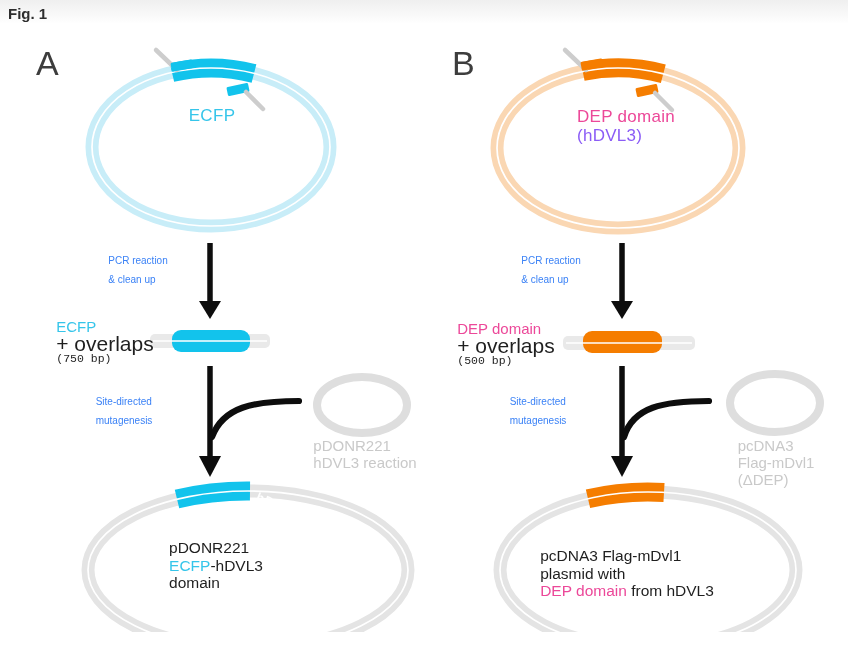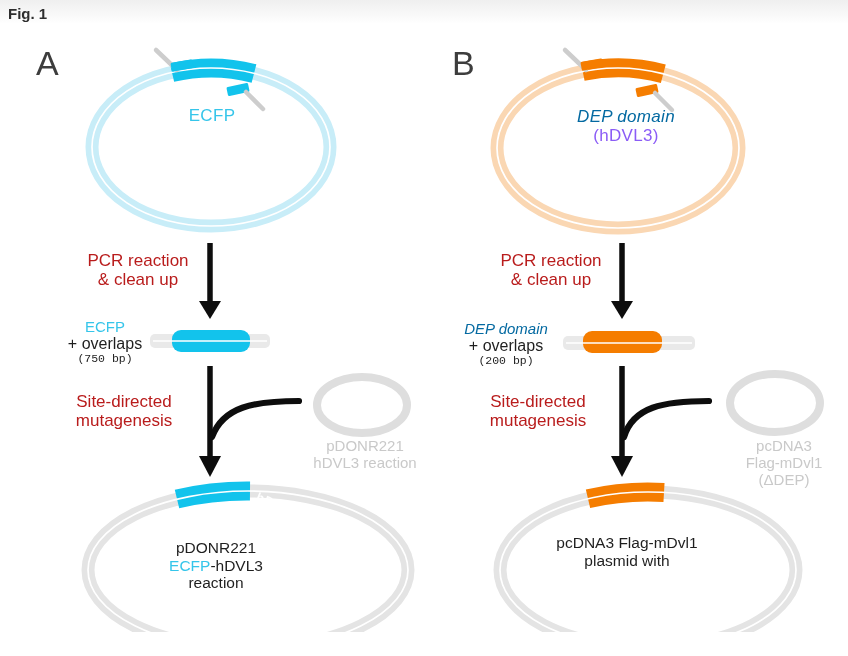--- a/index.html
+++ b/index.html
@@ -2,30 +2,30 @@
 <html><head>
 <meta charset="utf-8">
 <style>
   html,body{margin:0;padding:0;background:#fff;}
   #page{position:relative;width:848px;height:632px;background:#fff;overflow:hidden;
         font-family:"Liberation Sans","DejaVu Sans",sans-serif;color:#1a1a1a;padding-left:9px;}
   #top-shade{position:absolute;left:0;top:0;width:848px;height:24px;
         background:linear-gradient(#efefef,#ffffff);}
   svg{position:absolute;left:0;top:0;}
   .txt{position:absolute;white-space:nowrap;}
-  .center{transform:translateX(-50%);text-align:center;}
+  .center{transform:translateX(-50%);text-align:left;}
   #fig-label{left:8px;top:5px;font-size:15px;font-weight:bold;color:#2e2e2e;}
   .panel-letter{font-size:34px;color:#3d3d3d;}
   .gene-cyan{color:#35c5ea;}
-  .gene-orange{color:#0369a1;font-style:italic;}
+  .gene-orange{color:#ec4899;}
   .gray-sub{color:#8b5cf6;}
-  .step-label{font-size:17px;line-height:19px;color:#b91c1c;}
+  .step-label{font-size:10px;line-height:19px;color:#3b82f6;}
   .frag-label{line-height:15px;}
   .frag-gene{font-size:15px;line-height:16px;}
-  .frag-line2{font-size:16px;line-height:17px;color:#1f1f1f;}
+  .frag-line2{font-size:21px;line-height:17px;color:#1f1f1f;}
   .frag-size{font-size:11.5px;line-height:14px;color:#1f1f1f;font-family:Liberation Mono, monospace;}
   .donor-label{font-size:15px;line-height:17px;color:#c9c9c9;}
   .result-label{font-size:15.5px;line-height:17.5px;color:#1f1f1f;}
   .top-gene-label{font-size:17px;line-height:19px;letter-spacing:0.3px;}
   #ring-gene-label{font-size:12.5px;font-weight:bold;color:rgba(255,255,255,0.95);
         transform:rotate(22deg);letter-spacing:1px;}
 </style>
 </head>
 <body>
 
@@ -128,47 +128,48 @@
   </div>
 
   <div class="txt center frag-label" style="left:105px;top:319px;">
     <div class="frag-gene gene-cyan">ECFP</div>
     <div class="frag-line2">+ overlaps</div>
     <div class="frag-size">(750 bp)</div>
   </div>
   <div class="txt center frag-label" style="left:506px;top:321px;">
     <div class="frag-gene gene-orange">DEP domain</div>
     <div class="frag-line2">+ overlaps</div>
-    <div class="frag-size">(200 bp)</div>
+    <div class="frag-size">(500 bp)</div>
   </div>
 
   <div class="txt center step-label" style="left:124px;top:392px;">
     <div>Site-directed</div>
     <div>mutagenesis</div>
   </div>
   <div class="txt center step-label" style="left:538px;top:392px;">
     <div>Site-directed</div>
     <div>mutagenesis</div>
   </div>
 
   <div class="txt center donor-label" style="left:365px;top:437px;">
     <div>pDONR221</div>
     <div>hDVL3 reaction</div>
   </div>
-  <div class="txt center donor-label" style="left:776px;top:437px;margin-left:8px;">
+  <div class="txt center donor-label" style="left:776px;top:437px;">
     <div>pcDNA3</div>
     <div>Flag-mDvl1</div>
     <div>(ΔDEP)</div>
   </div>
 
   <div class="txt" id="ring-gene-label" style="left:255px;top:498px;">hDVL3</div>
 
   <div class="txt center result-label" style="left:216px;top:539px;">
     <div>pDONR221</div>
     <div><span class="gene-cyan">ECFP</span><span>-hDVL3</span></div>
-    <div>reaction</div>
+    <div>domain</div>
   </div>
 
-  <div class="txt center result-label" style="left:627px;top:534px;">
+  <div class="txt center result-label" style="left:627px;top:547px;">
     <div>pcDNA3 Flag-mDvl1</div>
     <div>plasmid with</div>
+    <div><span class="gene-orange">DEP domain</span><span> from hDVL3</span></div>
   </div>
 </div>
 
 </body></html>

